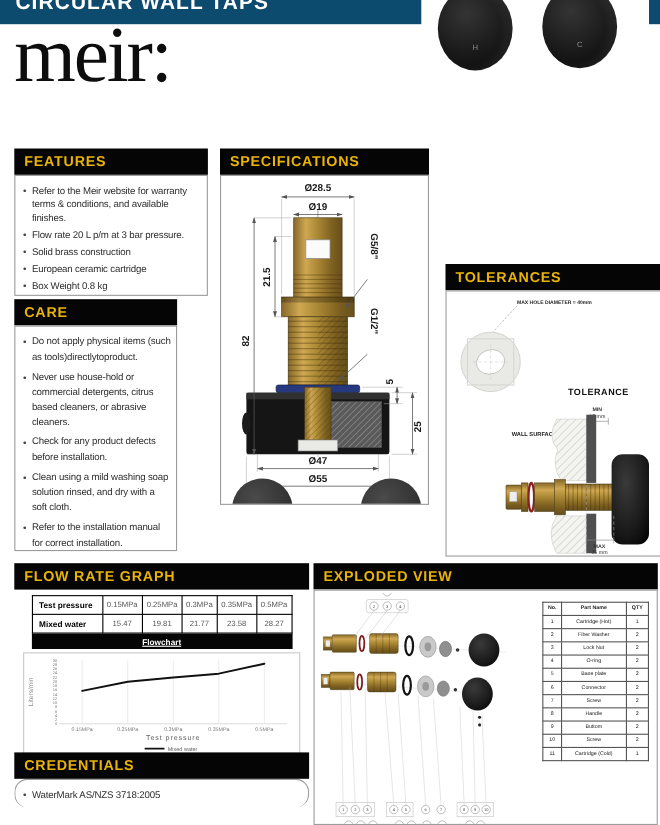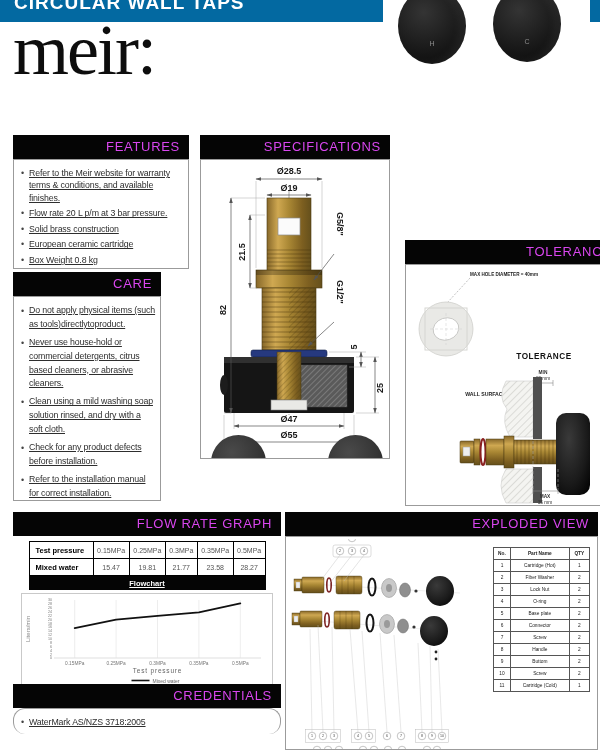--- a/index.html
+++ b/index.html
@@ -1,37 +1,37 @@
 <!DOCTYPE html>
 <html><head>
 <meta charset="utf-8">
 <style>
   html,body{margin:0;padding:0;}
   .page{position:relative;width:600px;height:750px;background:#fff;overflow:hidden;
         font-family:"Liberation Sans",sans-serif;color:#1a1a1a;}
   
-  .banner{position:absolute;left:0;top:0;width:600px;height:22px;background:#0369a1;overflow:hidden;z-index:1;}
+  .banner{position:absolute;left:0;top:0;width:600px;height:22px;background:#0c4a6e;overflow:hidden;z-index:1;}
   .banner-title{display:block;margin:-8px 0 0 14px;color:#fff;font-size:19px;font-weight:800;letter-spacing:1px;}
   
   .photo{position:absolute;left:383px;top:0;width:207px;height:80px;background:#fff;z-index:2;overflow:hidden;}
   .photo-knob{position:absolute;width:68px;height:76px;border-radius:50%;
       background:radial-gradient(circle at 38% 32%, #343434 0%, #1b1b1b 52%, #050505 100%);
       box-shadow:inset -6px 0 8px rgba(255,255,255,0.07);}
   .photo-knob .klabel{position:absolute;left:0;right:0;top:52px;text-align:center;color:#8d8d8d;font-size:7px;}
   
   .logo{position:absolute;left:13px;top:14px;font-family:Liberation Serif, serif;
         font-size:72px;line-height:1;color:#0d0d0d;letter-spacing:-2px;z-index:1;}
   
   .sec{position:absolute;box-sizing:border-box;}
-  .sec-h{background:#050505;color:#d946ef;font-weight:400;font-size:13px;letter-spacing:0.7px;
-         padding:4px 9px 5px 9px;box-sizing:border-box;text-align:right;}
+  .sec-h{background:#050505;color:#eab308;font-weight:700;font-size:13px;letter-spacing:0.7px;
+         padding:4px 9px 5px 9px;box-sizing:border-box;}
   .sec-box{border:1px solid #9b9b9b;background:#fff;box-sizing:border-box;overflow:hidden;}
   ul.blist{margin:0;padding:7px 4px 6px 6px;list-style:none;}
   ul.blist li{position:relative;font-size:8.8px;letter-spacing:-0.15px;color:#2e2e2e;
-              line-height:1.42;padding-left:9px;margin-bottom:3px;text-decoration:underline;}
+              line-height:1.42;padding-left:9px;margin-bottom:3px;}
   ul.blist li::before{content:"\2022";position:absolute;left:1px;top:0;font-size:9px;color:#444;}
   .care ul.blist li{line-height:1.58;margin-bottom:4px;}
   
   .flow-table{border-collapse:collapse;width:237px;margin:5px auto 0 auto;}
   .flow-table th,.flow-table td{border:1px solid #000;font-size:7px;padding:3.5px 1px;text-align:center;color:#555;}
   .flow-table th{color:#000;font-weight:800;font-size:7.5px;text-align:left;padding-left:6px;width:56px;}
   .flowchart-bar{width:237px;margin:0 auto;background:#050505;color:#fff;font-size:7.5px;font-weight:800;
                  text-align:center;padding:2.5px 0;box-sizing:border-box;text-decoration:underline;}
   .chart-box{width:252px;height:100px;margin:3px auto 0 auto;border:1px solid #c9c9c9;box-sizing:border-box;
              display:flex;align-items:center;justify-content:center;}
@@ -81,22 +81,22 @@
     </div>
   </div>
 
   <div class="sec care" style="left:13px;top:272px;width:148px;">
     <div class="sec-h">CARE</div>
     <div class="sec-box" style="height:205px;">
       <ul class="blist">
 
           <li>Do not apply physical items (such as tools)directlytoproduct.</li>
           <li>Never use house-hold or commercial detergents, citrus based cleaners, or abrasive cleaners.</li>
+          <li>Check for any product defects before installation.</li>
           <li>Clean using a mild washing soap solution rinsed, and dry with a soft cloth.</li>
-          <li>Check for any product defects before installation.</li>
           <li>Refer to the installation manual for correct installation.</li>
         </ul>
     </div>
   </div>
 
   <div class="sec" style="left:200px;top:135px;width:190px;">
     <div class="sec-h">SPECIFICATIONS</div>
     <div class="sec-box" style="height:300px;position:relative;">
       <svg viewBox="0 0 188 292" width="188" height="292">
         <defs>

